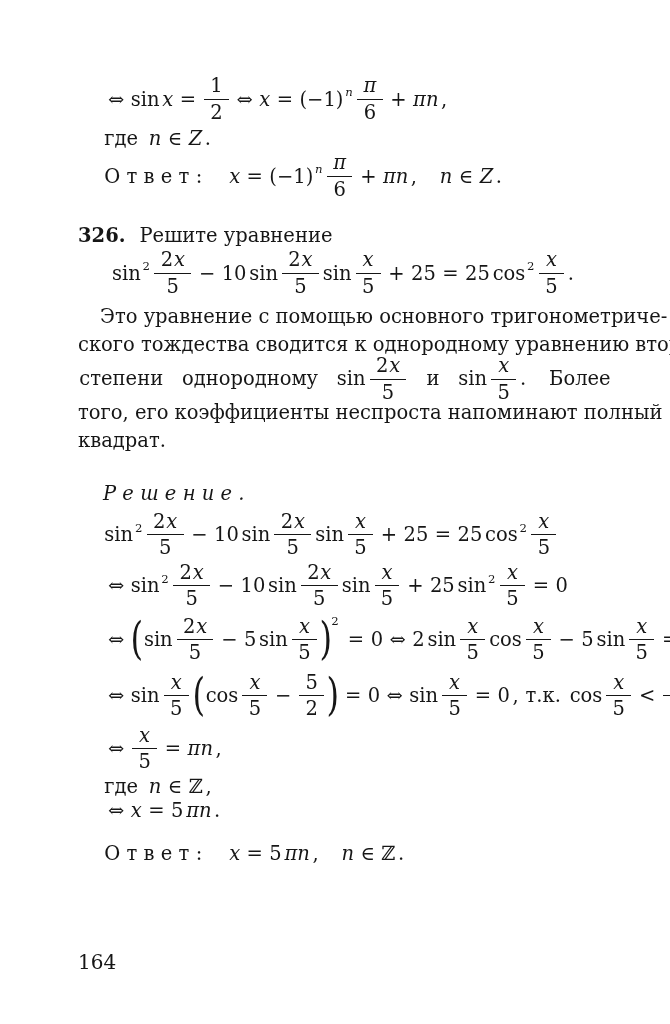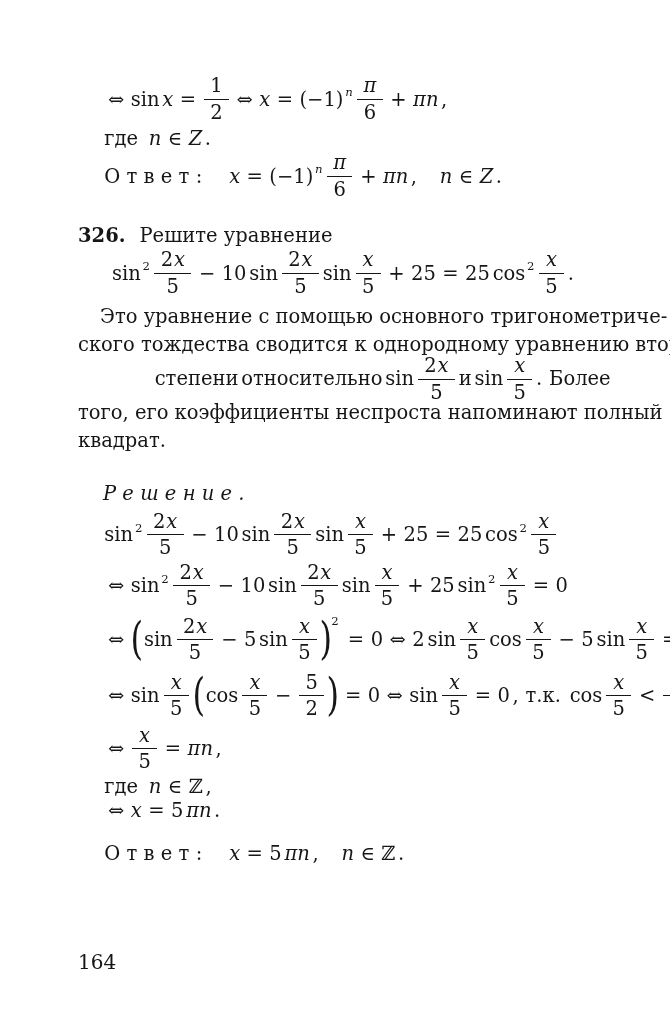--- a/index.html
+++ b/index.html
@@ -41,21 +41,21 @@
   .h30{min-height:30px;} .h24{min-height:24px;}
   .mt2{margin-top:2px;} .mt4{margin-top:4px;} .mt6{margin-top:6px;}
   .mt12{margin-top:27px;font-style:italic;} .mt16{margin-top:16px;} .mt24{margin-top:24px;}
 
   .phead{display:flex;align-items:flex-start;}
   .phead .num{font-weight:700;margin-right:14px;}
 
   .para{line-height:28px;text-align:justify;}
   .jline{text-align:justify;text-align-last:justify;white-space:nowrap;}
   .find{text-indent:22px;}
-  .p3{height:38px;margin:1px 0;justify-content:flex-end;}
+  .p3{height:38px;margin:1px 0;justify-content:space-between;}
   .plain{text-align:left;}
 
   .hdg{min-height:22px;}
   .pagenum{position:absolute;left:78px;top:950px;font-size:20px;}
 </style>
 </head>
 <body>
 
 <div class="page">
   <div class="content">
@@ -145,21 +145,21 @@
           <span class="de"><span class="tok">5</span></span>
         </span>
         <span class="pn">.</span>
       </div>
 
     <div class="para mt4">
       <div class="jline find">Это уравнение с помощью основного тригонометриче-</div>
       <div class="jline">ского тождества сводится к однородному уравнению второй</div>
       <div class="m p3">
           <span class="tok">степени</span>
-          <span class="tok">относительно</span>
+          <span class="tok">однородному</span>
           <span class="m sub">
             <span class="tok">sin</span>
             <span class="frac">
               <span class="nu"><span class="tok">2</span><span class="tok it">x</span></span>
               <span class="de"><span class="tok">5</span></span>
             </span>
           </span>
           <span class="tok">и</span>
           <span class="m sub">
             <span class="tok">sin</span>

